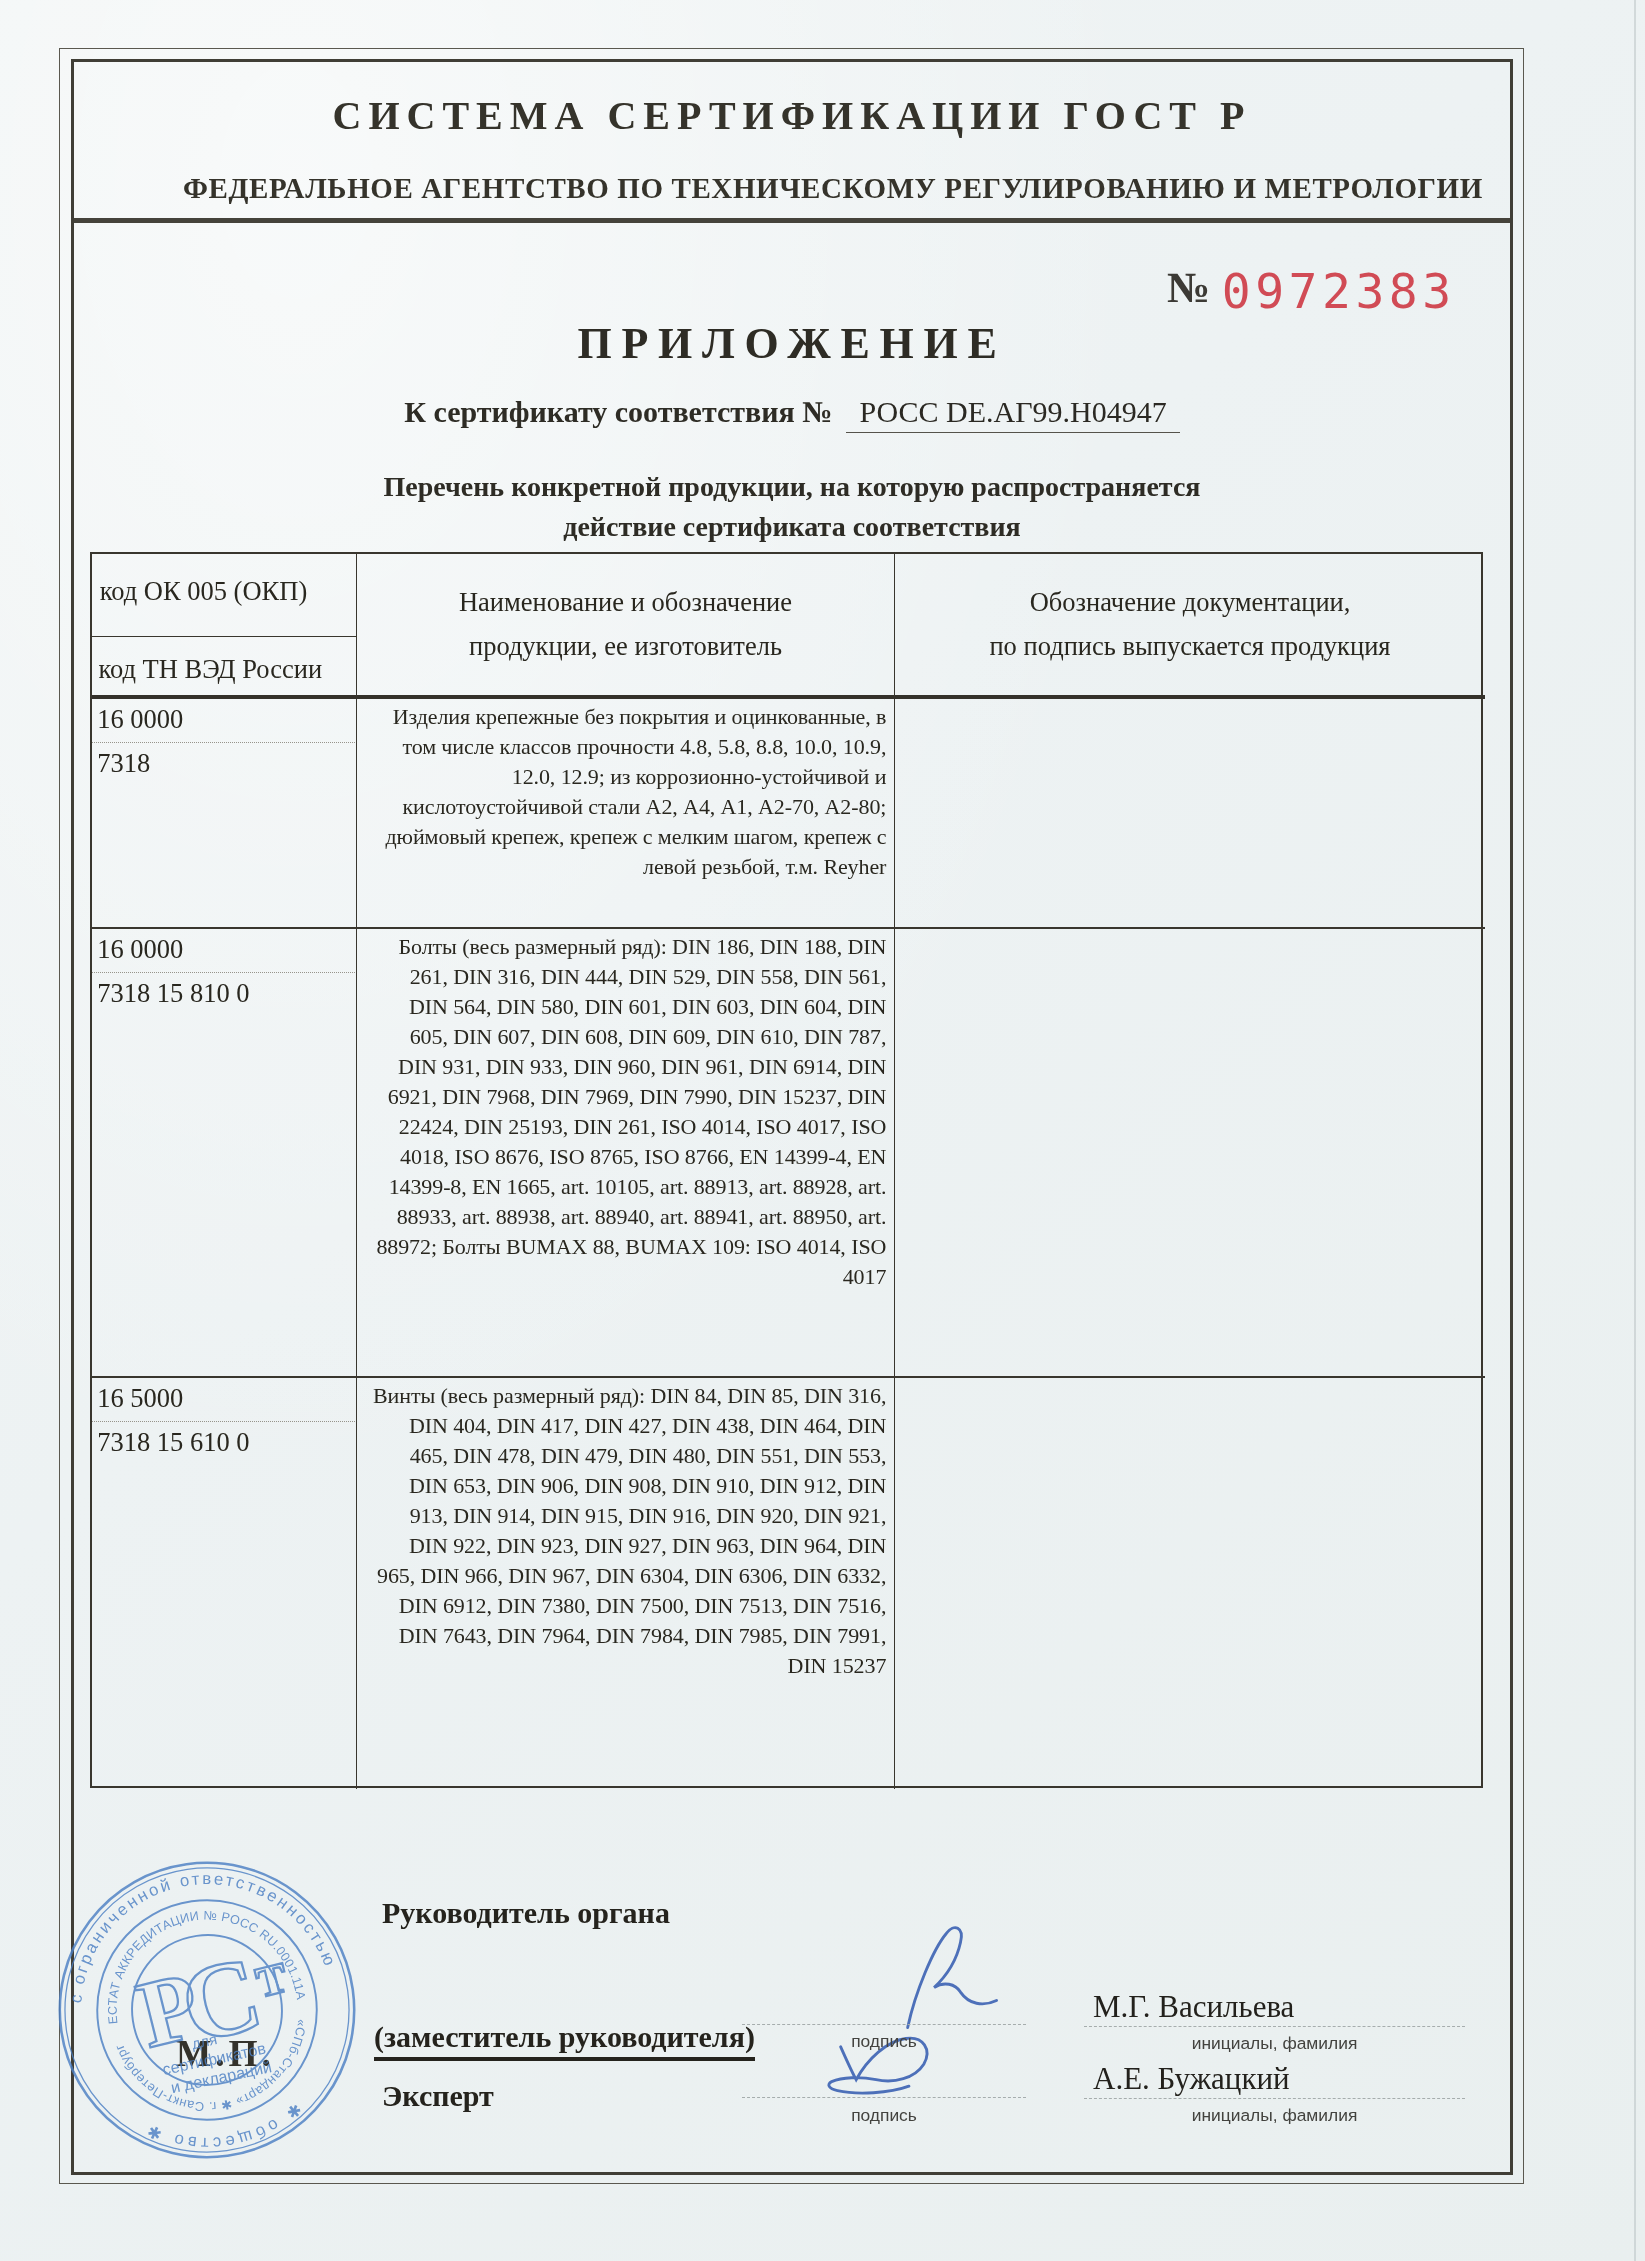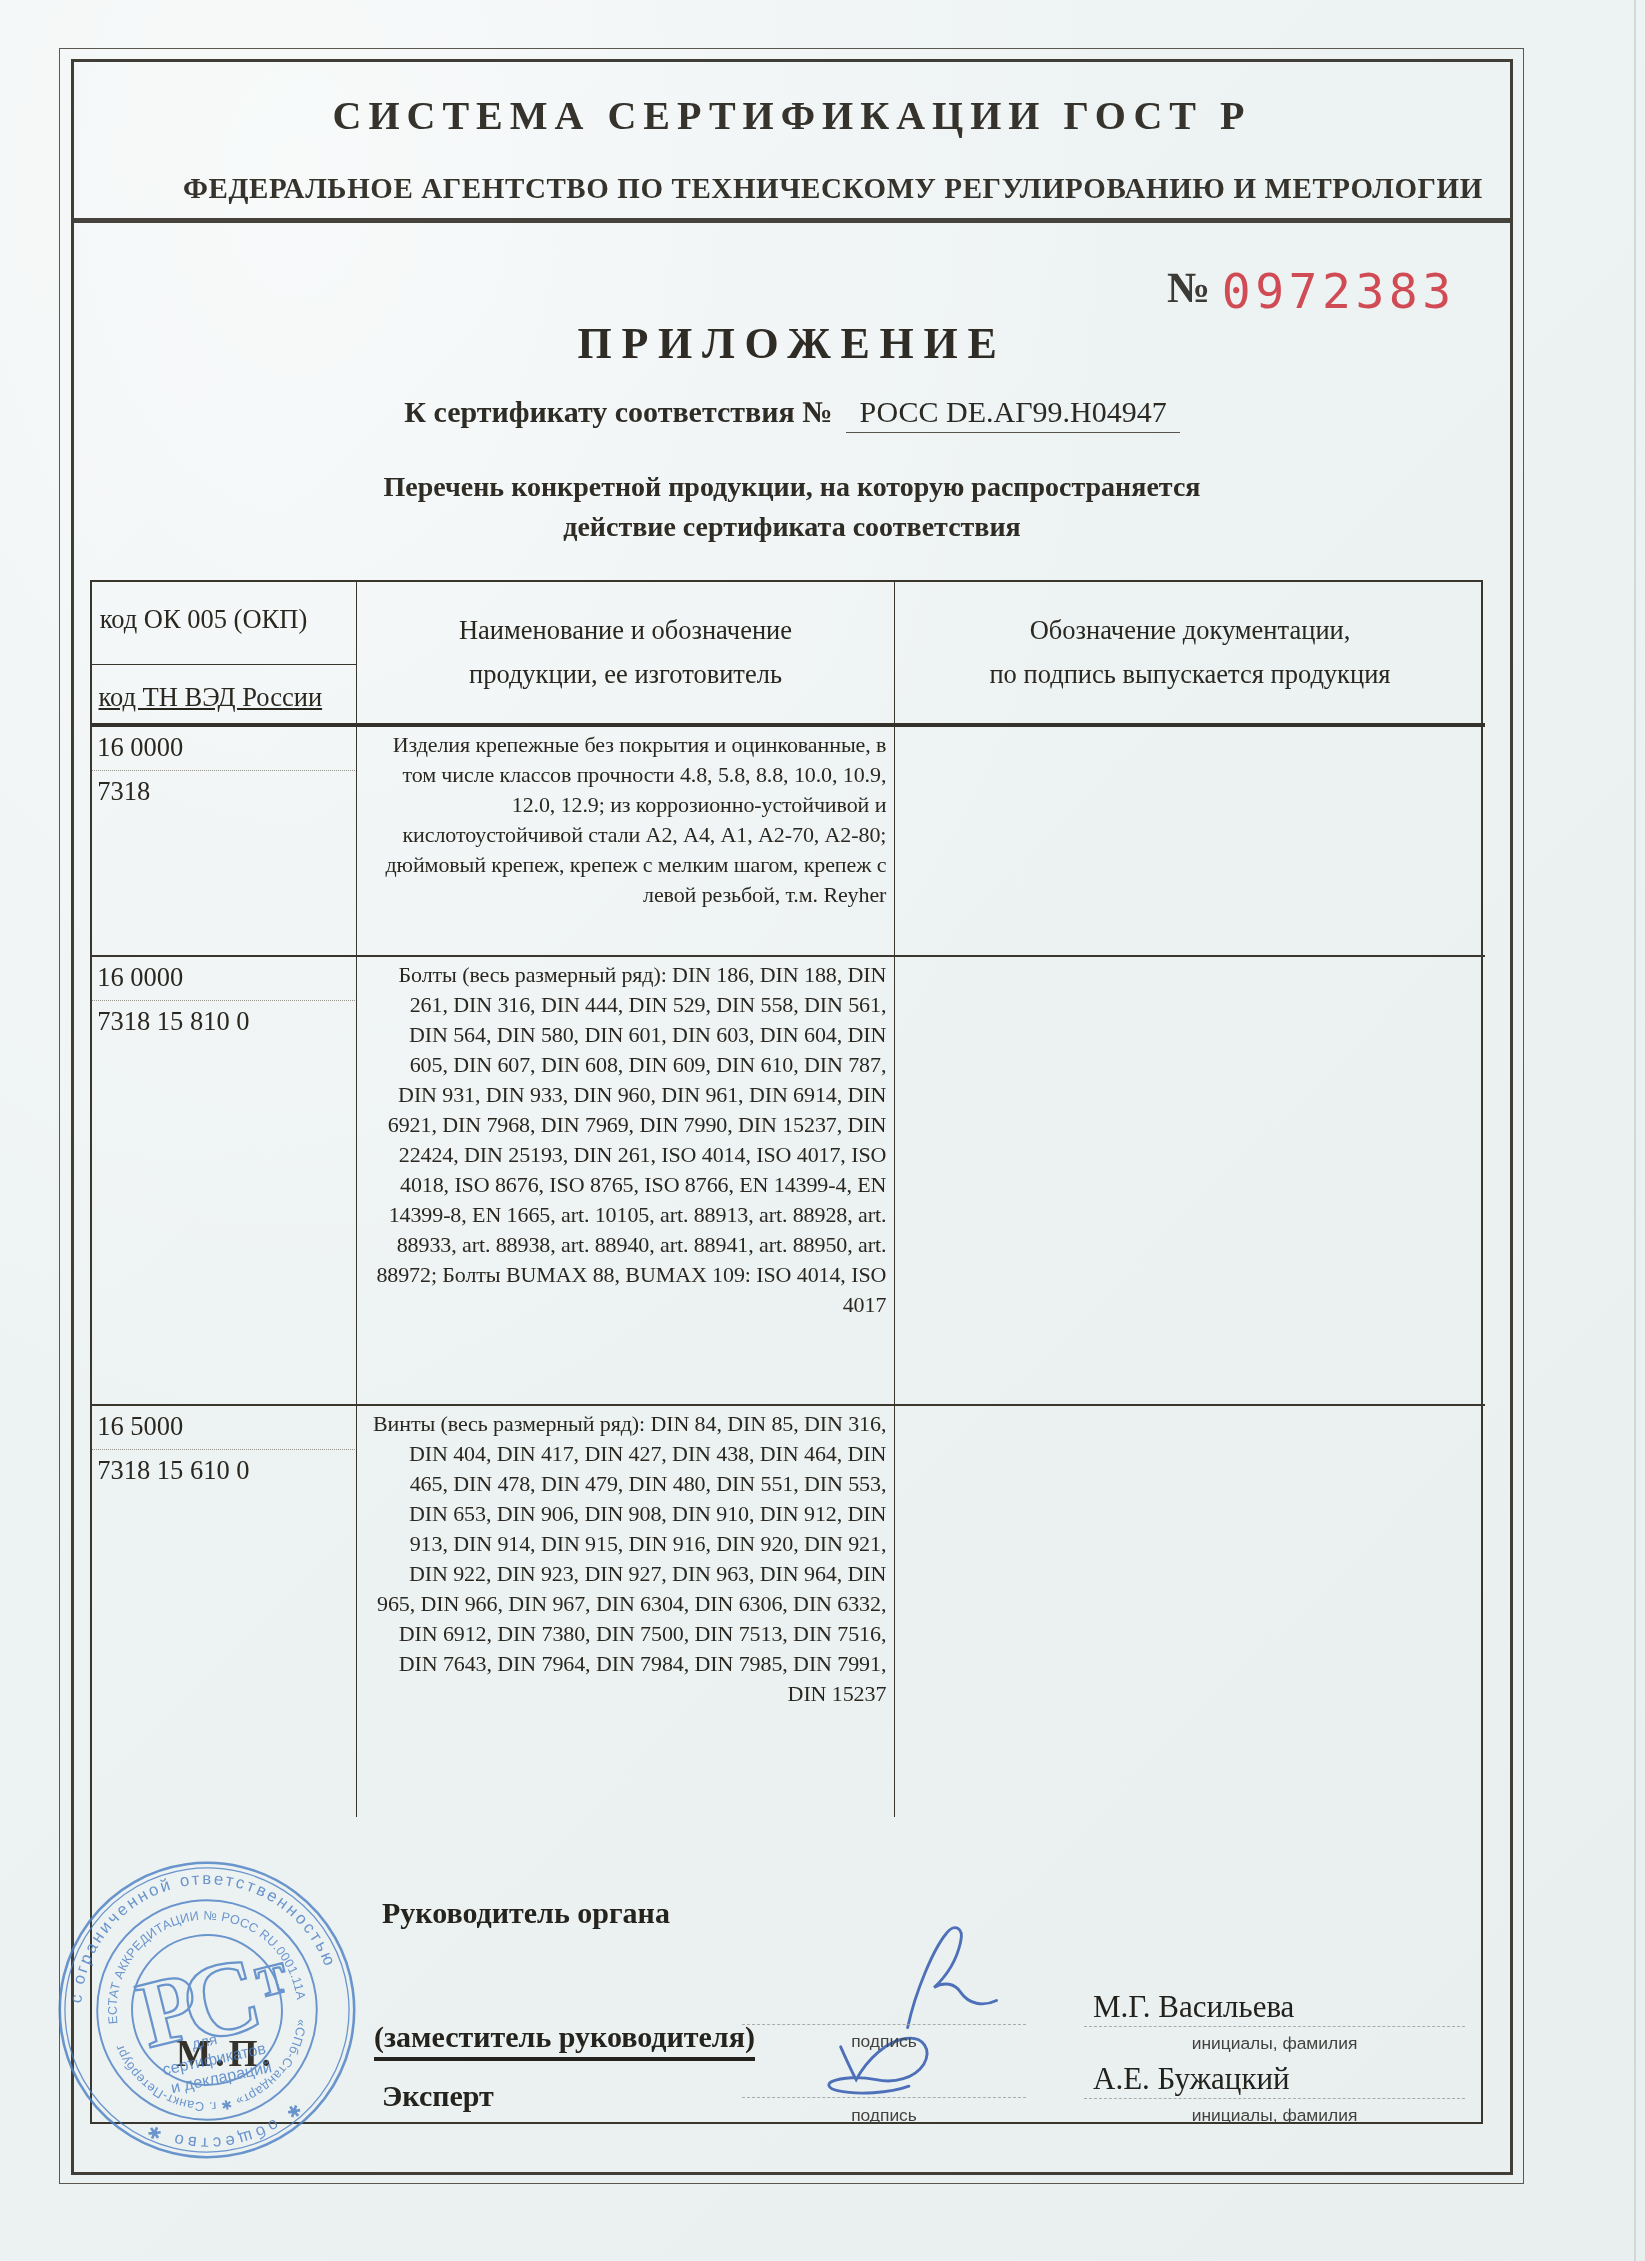--- a/index.html
+++ b/index.html
@@ -35,29 +35,29 @@
 
   .certline { position:absolute; left:71px; top:395px; width:1442px; text-align:center; font-size:30px; }
   .certline .lbl { font-weight:bold; color:#2e2c25; }
   .certline .val { border-bottom:1.9px solid #55534b; padding:0 13px 3.9px 13px; margin-left:6.5px; color:#2b2923; }
 
   .sub1 { position:absolute; left:71px; top:471px; width:1442px; text-align:center;
           font-size:28px; font-weight:bold; color:#2e2c25; }
   .sub2 { position:absolute; left:71px; top:511px; width:1442px; text-align:center;
           font-size:28px; font-weight:bold; color:#2e2c25; }
 
-  .tbl { position:absolute; left:90px; top:580px; width:1393px; height:1544px;
+  .tbl { position:absolute; left:90px; top:552px; width:1393px; height:1236px;
          display:grid; grid-template-columns:265px 538px 590px; grid-template-rows:145px 230px 449px 411px;
          border:2.6px solid #39362e; }
   .cell { border-right:1.9px solid #39362e; border-bottom:2.6px solid #39362e; overflow:hidden; }
   .lastcol { border-right:none; }
   .lastrow { border-bottom:none; }
   .hcell { border-bottom:4.5px solid #34312a; }
   .hc1top { height:83px; border-bottom:1.9px solid #39362e; padding:22px 3.9px 0 7.7px; font-size:26.5px; }
-  .hc1bot { padding:17px 3.9px 0 6.5px; font-size:26.5px;text-decoration:underline; }
+  .hc1bot { padding:17px 3.9px 0 6.5px; font-size:26.5px; }
   .hmid { display:flex; flex-direction:column; justify-content:center; align-items:center;
           text-align:center; gap:13px; font-size:26.5px; height:100%; }
   .codecell { padding-top:5.2px; font-size:26.5px; }
   .codecell .okp { padding-left:5.2px; }
   .codecell .dotline { border-top:1.9px dotted #97948b; margin:6.5px 1.3px 5.2px 0; }
   .codecell .tnv { padding-left:5.2px; }
   .prodcell { padding:2.6px 7.7px 0 10.3px; font-size:22px; line-height:30px; text-align:right; letter-spacing:-0.1px; }
 
   .stamp { position:absolute; left:54px; top:1857px; }
   .sig-overlay { position:absolute; left:807px; top:1909px; }

